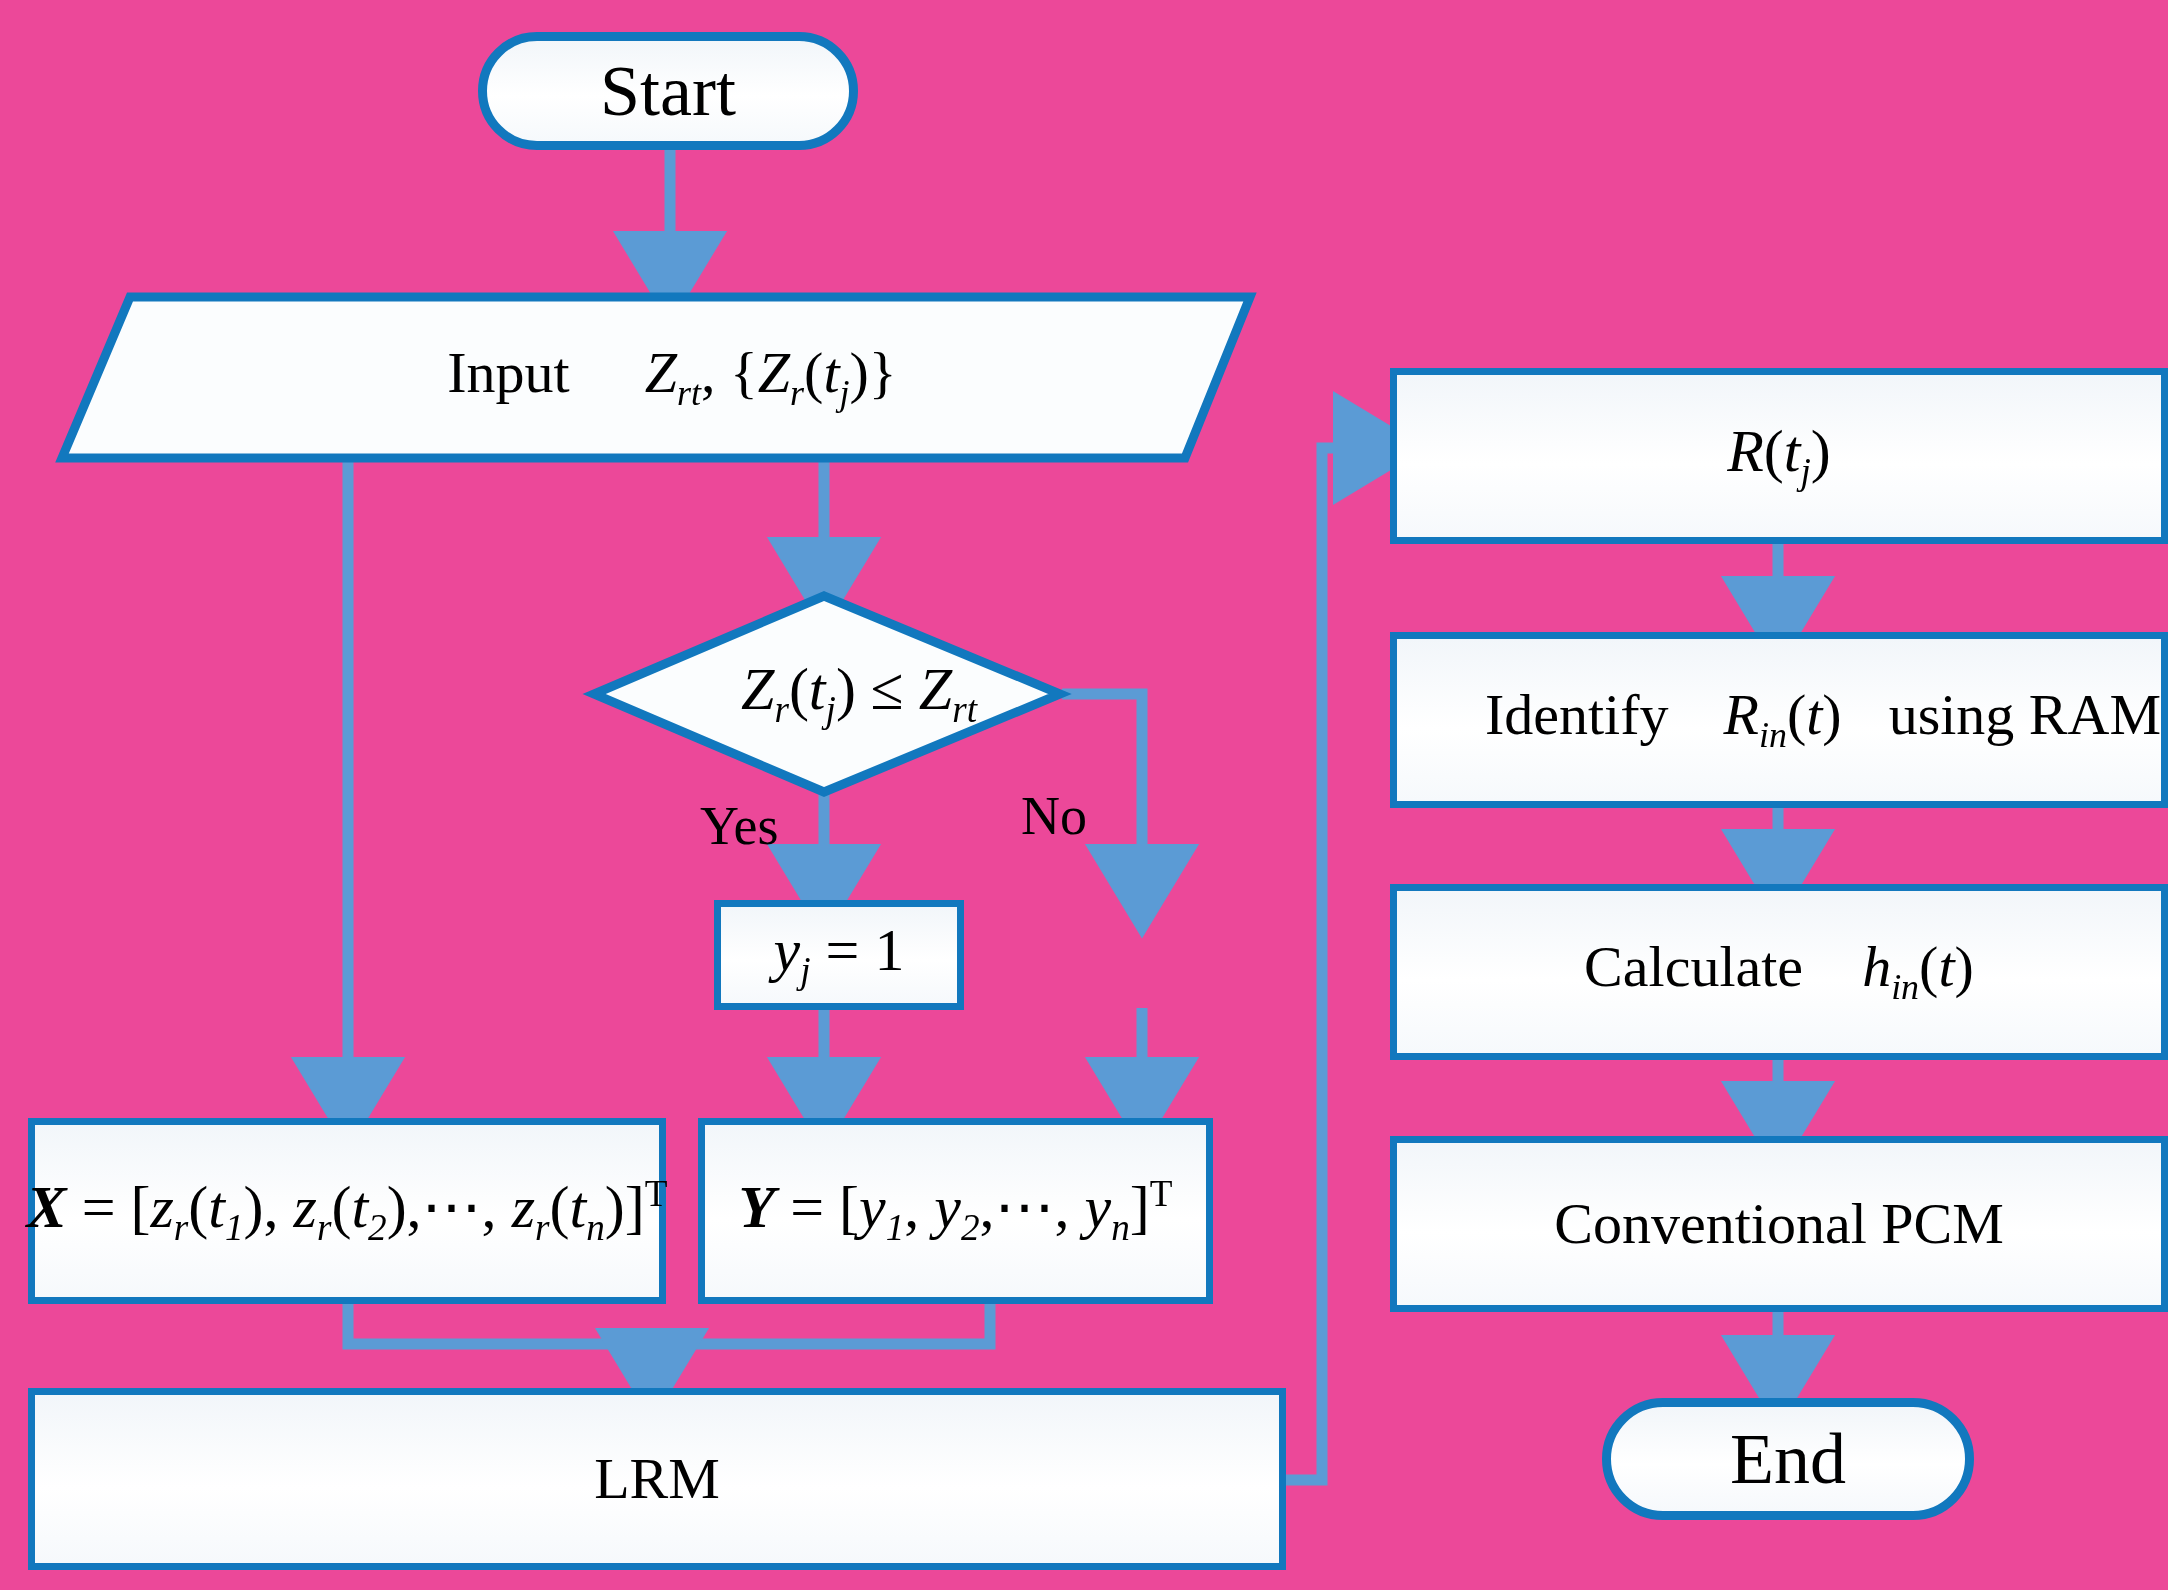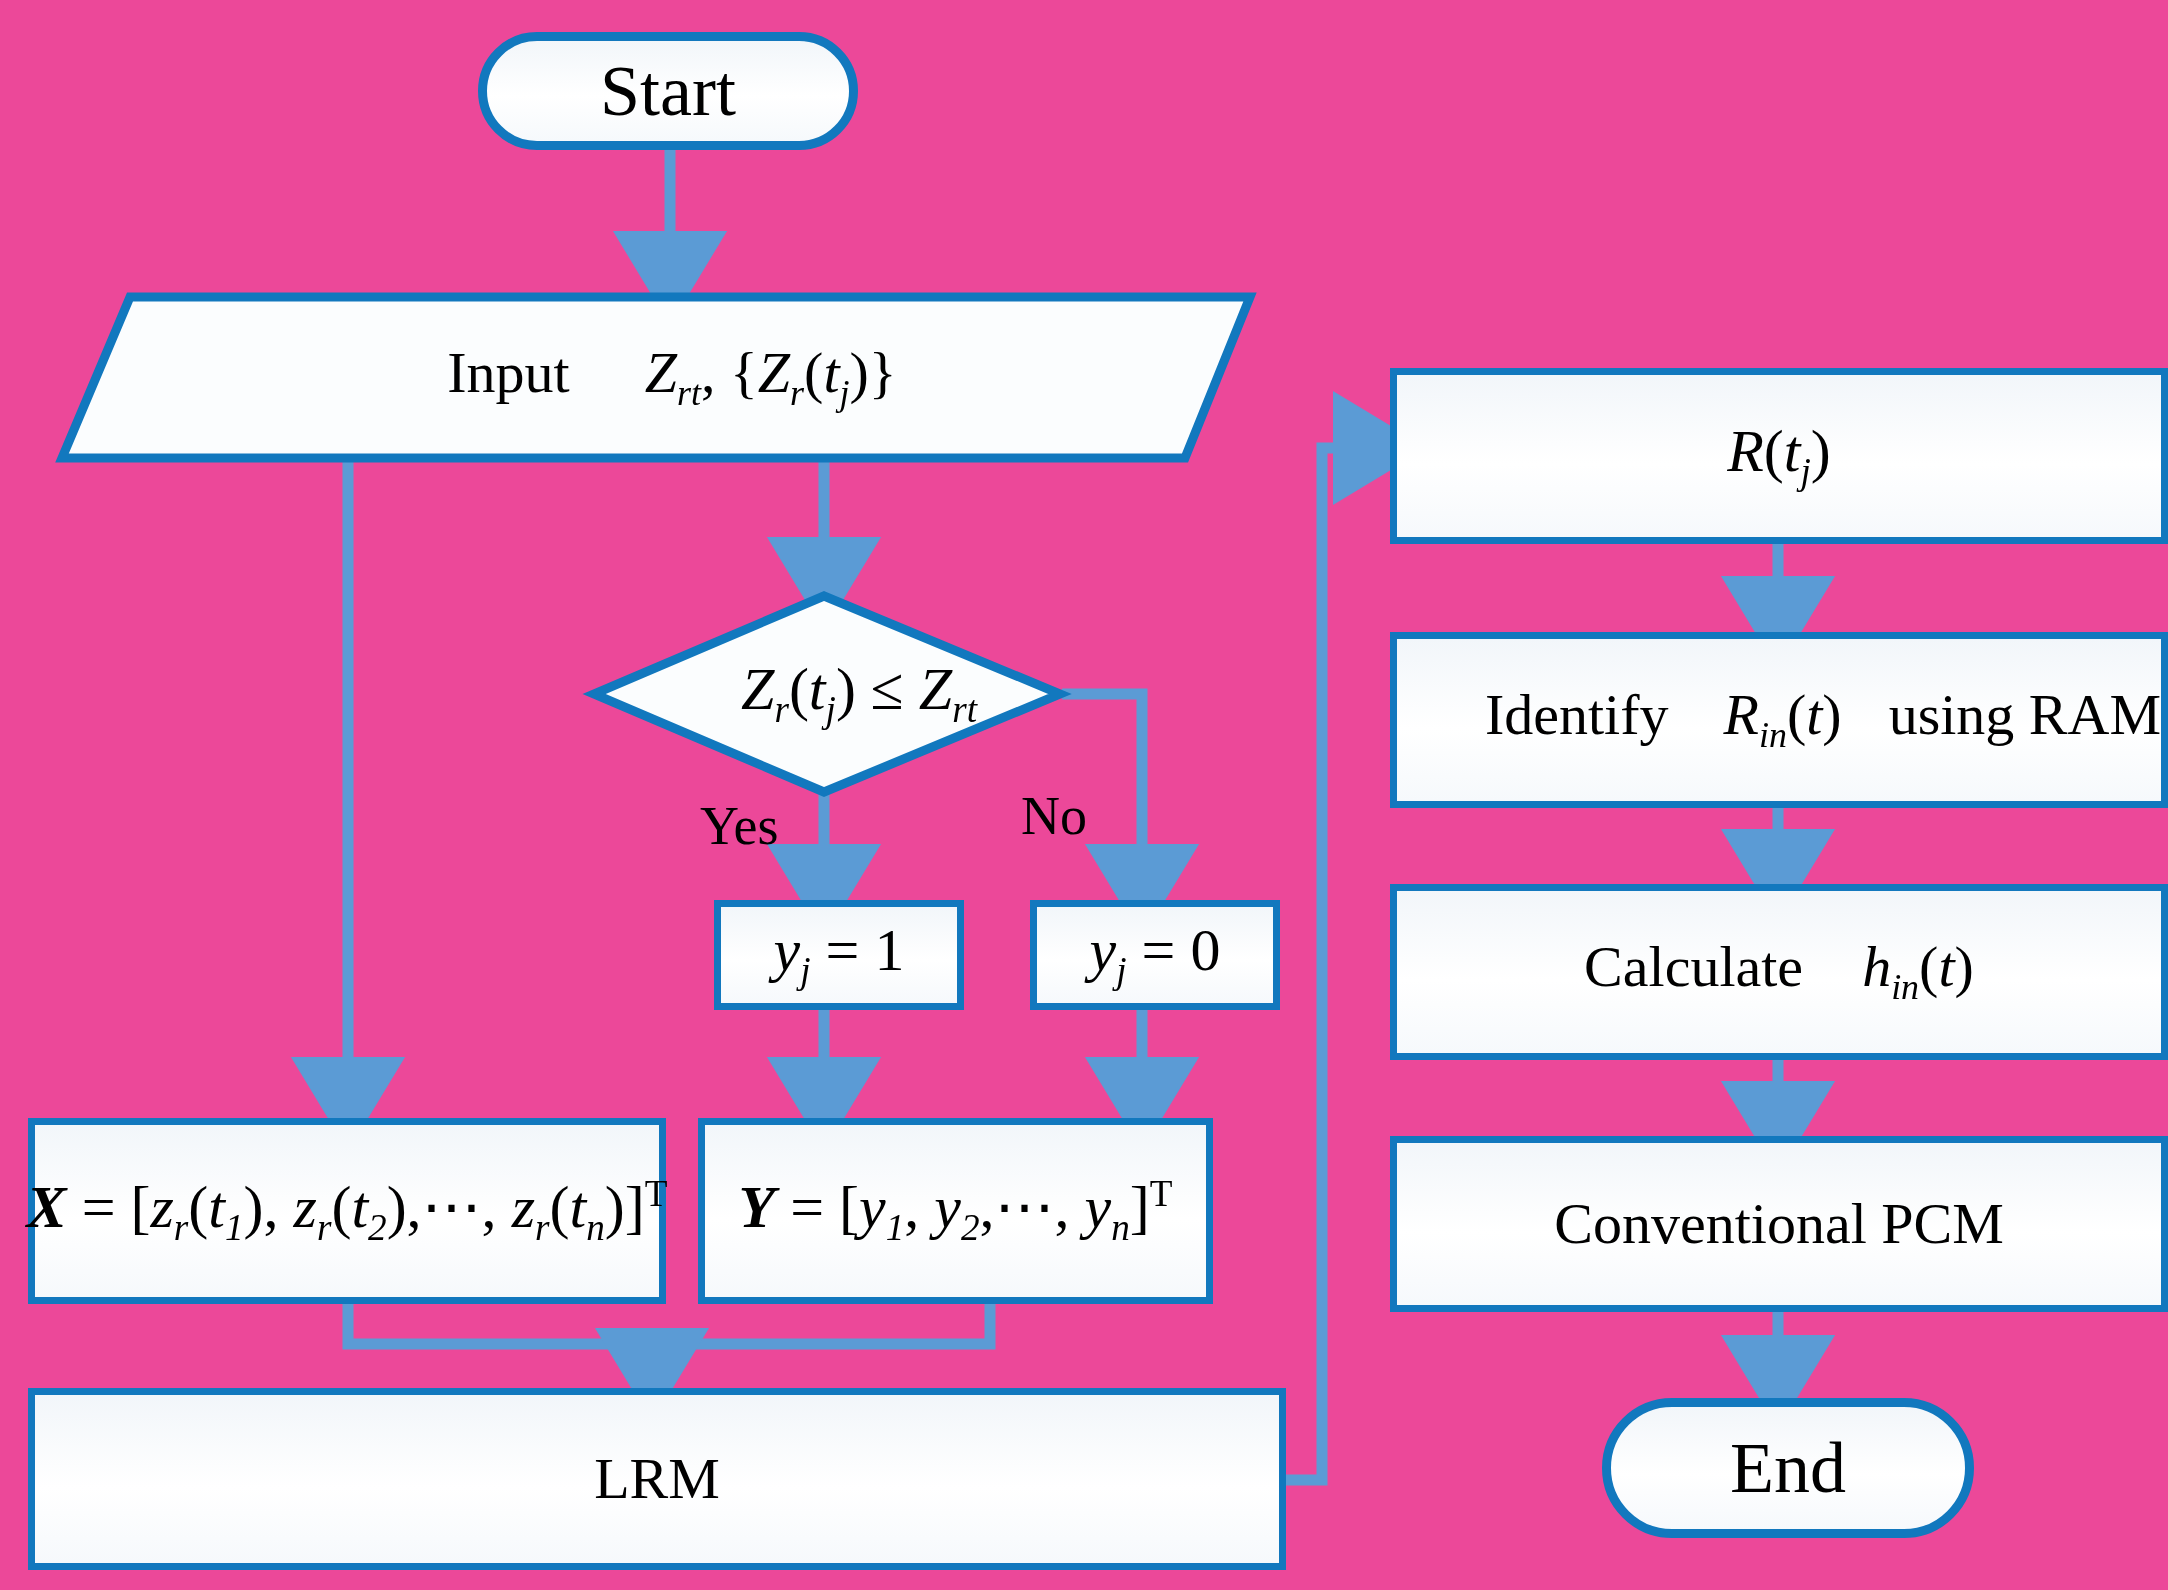--- a/index.html
+++ b/index.html
@@ -144,25 +144,20 @@
 
   <div class="edge-label" style="left:700px; top:795px;">Yes</div>
   <div class="edge-label" style="left:1012px; top:785px;margin-left:9px;">No</div>
 
   <div class="node node-rect" style="left:714px; top:900px; width:250px; height:110px;">
     <span class="label-small">
       <span class="math">y<sub>j</sub></span><span class="mathn">&nbsp;= 1</span>
     </span>
   </div>
 
-  <div class="node node-rect" style="left:1030px; top:900px; width:250px; height:110px;">
-    <span class="label-small">
-      <span class="math">y<sub>j</sub></span><span class="mathn">&nbsp;= 0</span>
-    </span>
-  </div>
 
   <div class="node node-rect" style="left:28px; top:1118px; width:638px; height:186px;">
     <span class="label-small">
       <span class="vec">X</span><span class="mathn">&nbsp;= [</span><span class="math">z<sub>r</sub></span><span class="mathn">(</span><span class="math">t<sub>1</sub></span><span class="mathn">),&nbsp;</span><span class="math">z<sub>r</sub></span><span class="mathn">(</span><span class="math">t<sub>2</sub></span><span class="mathn">),⋯,&nbsp;</span><span class="math">z<sub>r</sub></span><span class="mathn">(</span><span class="math">t<sub>n</sub></span><span class="mathn">)]<sup class="upT">T</sup></span>
     </span>
   </div>
 
   <div class="node node-rect" style="left:698px; top:1118px; width:515px; height:186px;">
     <span class="label-small">
       <span class="vec">Y</span><span class="mathn">&nbsp;= [</span><span class="math">y<sub>1</sub></span><span class="mathn">,&nbsp;</span><span class="math">y<sub>2</sub></span><span class="mathn">,⋯,&nbsp;</span><span class="math">y<sub>n</sub></span><span class="mathn">]<sup class="upT">T</sup></span>
@@ -194,17 +189,17 @@
       <span class="mathn">Calculate</span>
       <span style="display:inline-block;width:30px"></span>
       <span class="math">h<sub>in</sub></span><span class="mathn">(</span><span class="math">t</span><span class="mathn">)</span>
     </span>
   </div>
 
   <div class="node node-rect" style="left:1390px; top:1136px; width:778px; height:176px;">
     <span class="label-plain">Conventional PCM</span>
   </div>
 
-  <div class="node node-term" style="left:1602px; top:1398px; width:372px; height:140px;">
+  <div class="node node-term" style="left:1602px; top:1398px; width:372px; height:122px;">
     <span class="label-term">End</span>
   </div>
 
 </div>
 
 </body></html>

